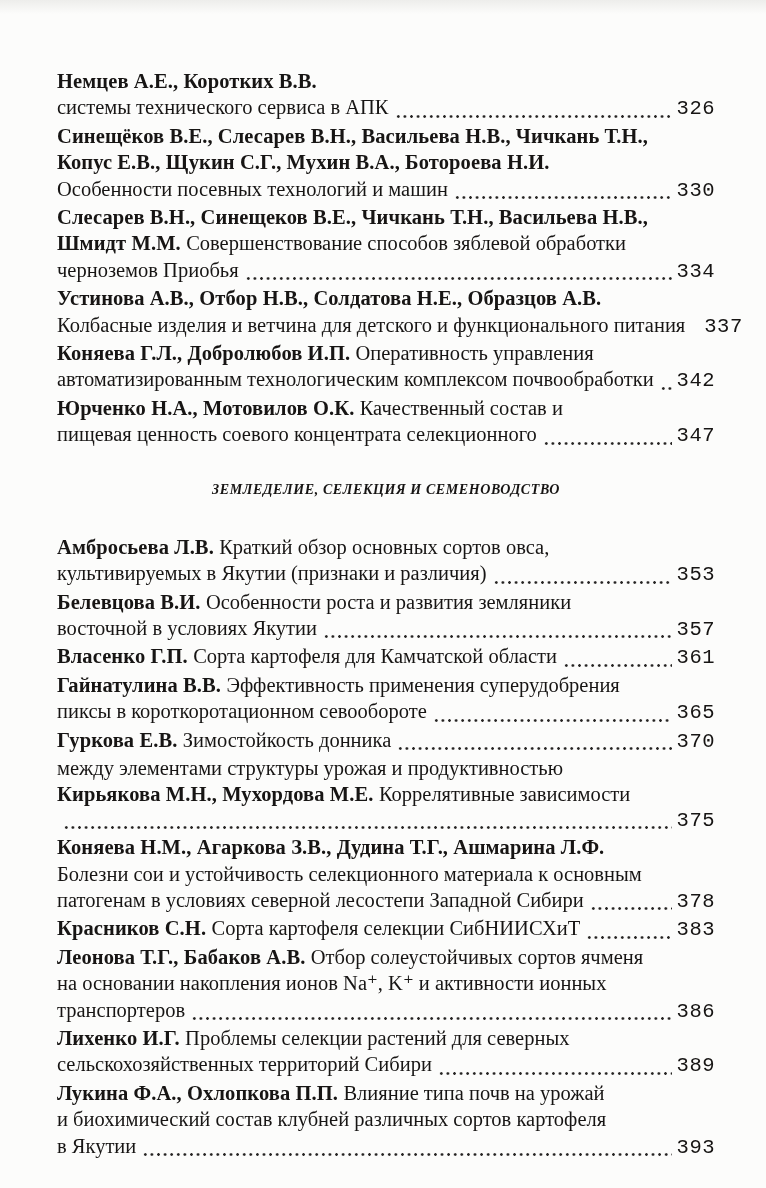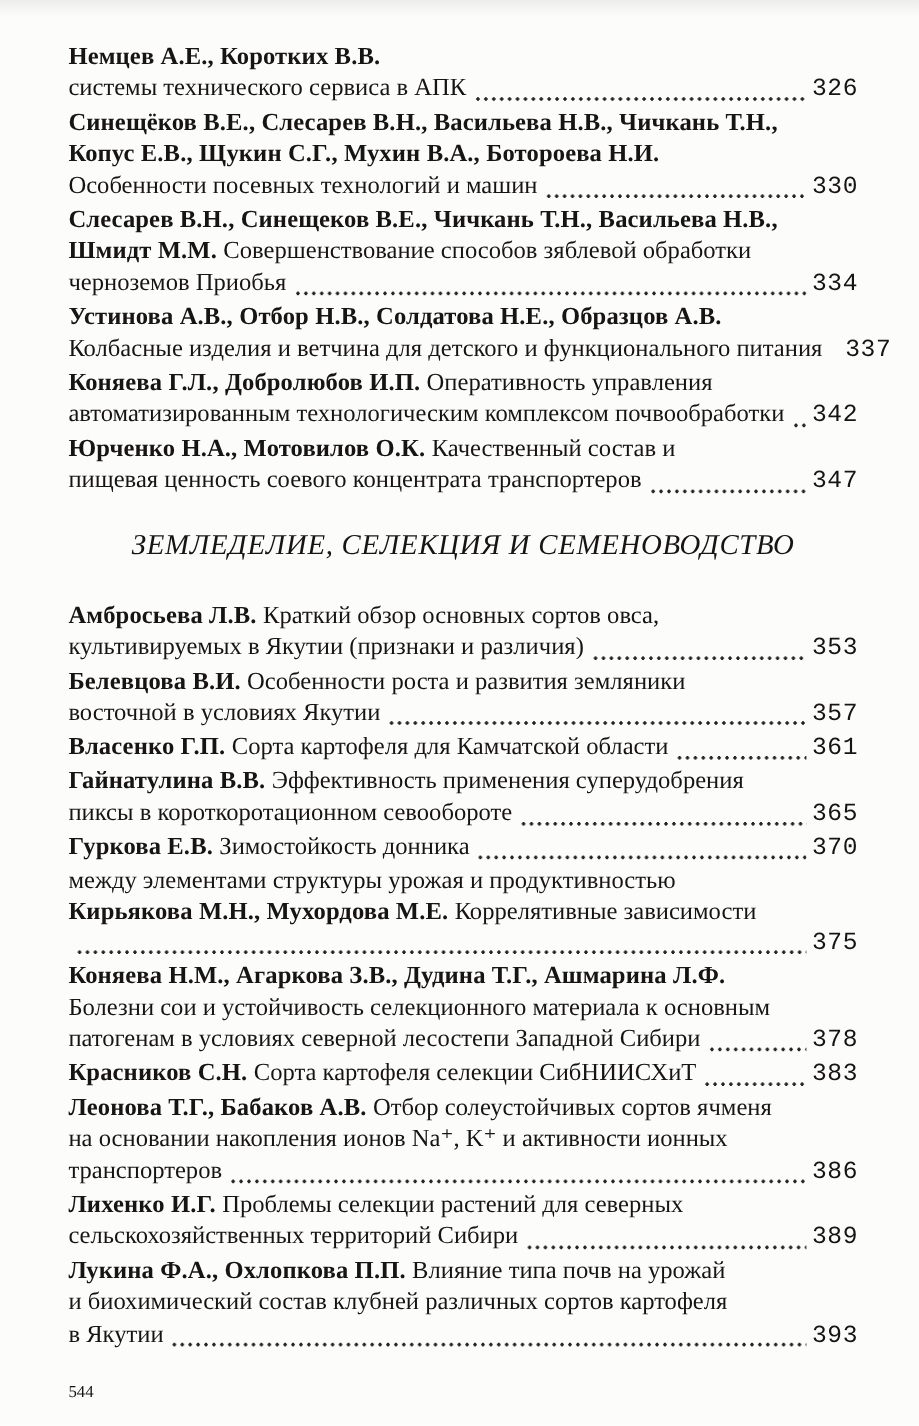--- a/index.html
+++ b/index.html
@@ -4,21 +4,21 @@
 <style>
   html, body { margin: 0; padding: 0; }
   body {
     width: 766px; height: 1188px;
     background: linear-gradient(180deg, #ededeb 0px, #fcfcfb 14px, #fcfcfb 100%);
     overflow: hidden;
   }
   .page {
     box-sizing: border-box;
     width: 766px; height: 1188px;
-    padding: 34px 51px 0 57px;
+    padding: 68px 51px 0 57px;
     font-family: "Liberation Serif", "DejaVu Serif", serif;
     font-size: 20.5px;
     line-height: 26.4px;
     color: #171514;
   }
   .entry { margin: 0; }
   .line {
     display: flex;
     align-items: baseline;
     white-space: nowrap;
@@ -31,23 +31,23 @@
     align-self: stretch;
     margin: 0 5px 0 6px;
     background-image: radial-gradient(circle, #262423 1.25px, rgba(0,0,0,0) 1.45px);
     background-size: 6.6px 3px;
     background-repeat: repeat-x;
     background-position: left bottom 5px;
   }
   .leader.empty { background: none; }
   .pagenum { letter-spacing: 0.5px; font-family: Liberation Mono, monospace; }
   .section-heading {
-    font-weight: normal;
+    font-weight: bold;
     font-style: italic;
-    font-size: 24px;
+    font-size: 14px;
     letter-spacing: 0.6px;
     text-align: center;
     margin: 26px 0 31px 0;
     line-height: 27px;
   }
   .folio {
     margin-top: 21px;
     font-size: 14px;
   }
 </style>
@@ -113,21 +113,21 @@
           <span class="leader"></span>
           <span class="pagenum">342</span>
         </div>
       </div>
       <div class="entry">
         <div class="line">
           <span class="authors">Юрченко Н.А., Мотовилов О.К.</span>
           <span class="title after">Качественный состав и</span>
         </div>
         <div class="line">
-          <span class="title">пищевая ценность соевого концентрата транспортеров</span>
+          <span class="title">пищевая ценность соевого концентрата селекционного</span>
           <span class="leader"></span>
           <span class="pagenum">347</span>
         </div>
       </div>
     </div>
   <h2 class="section-heading">ЗЕМЛЕДЕЛИЕ, СЕЛЕКЦИЯ И СЕМЕНОВОДСТВО</h2>
   <div class="toc" id="toc-bottom">
       <div class="entry">
         <div class="line">
           <span class="authors">Амбросьева Л.В.</span>

